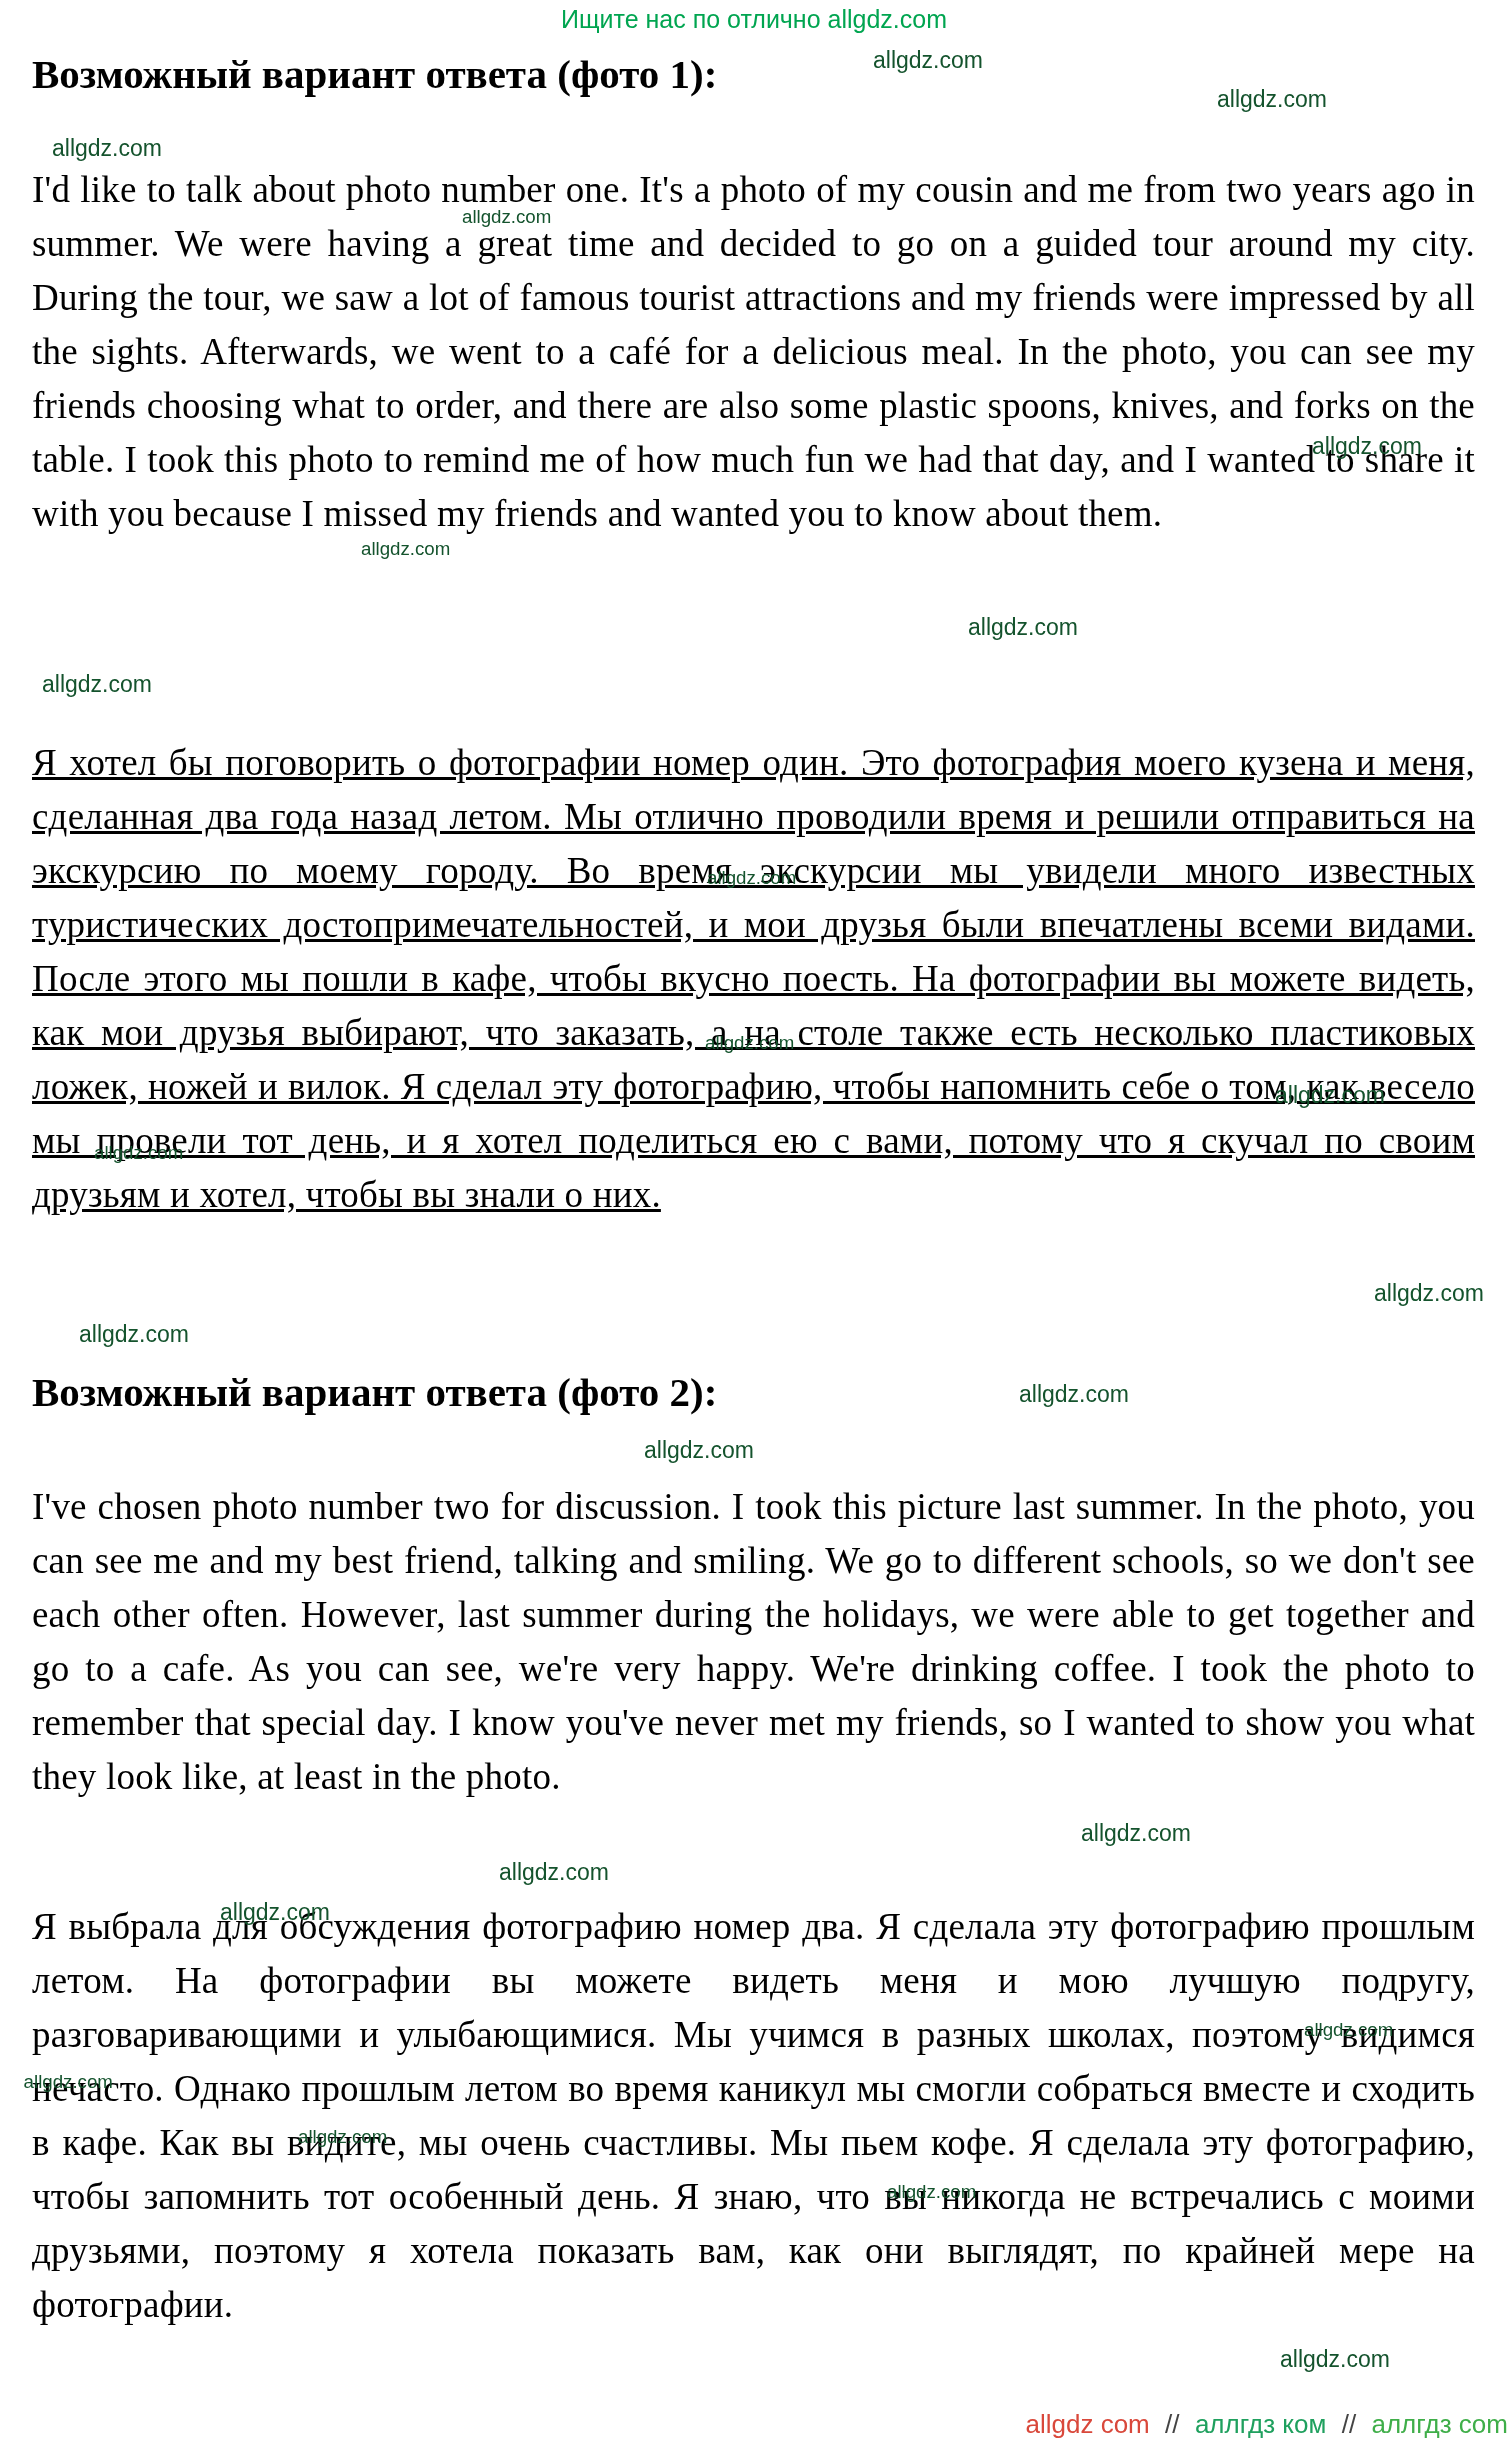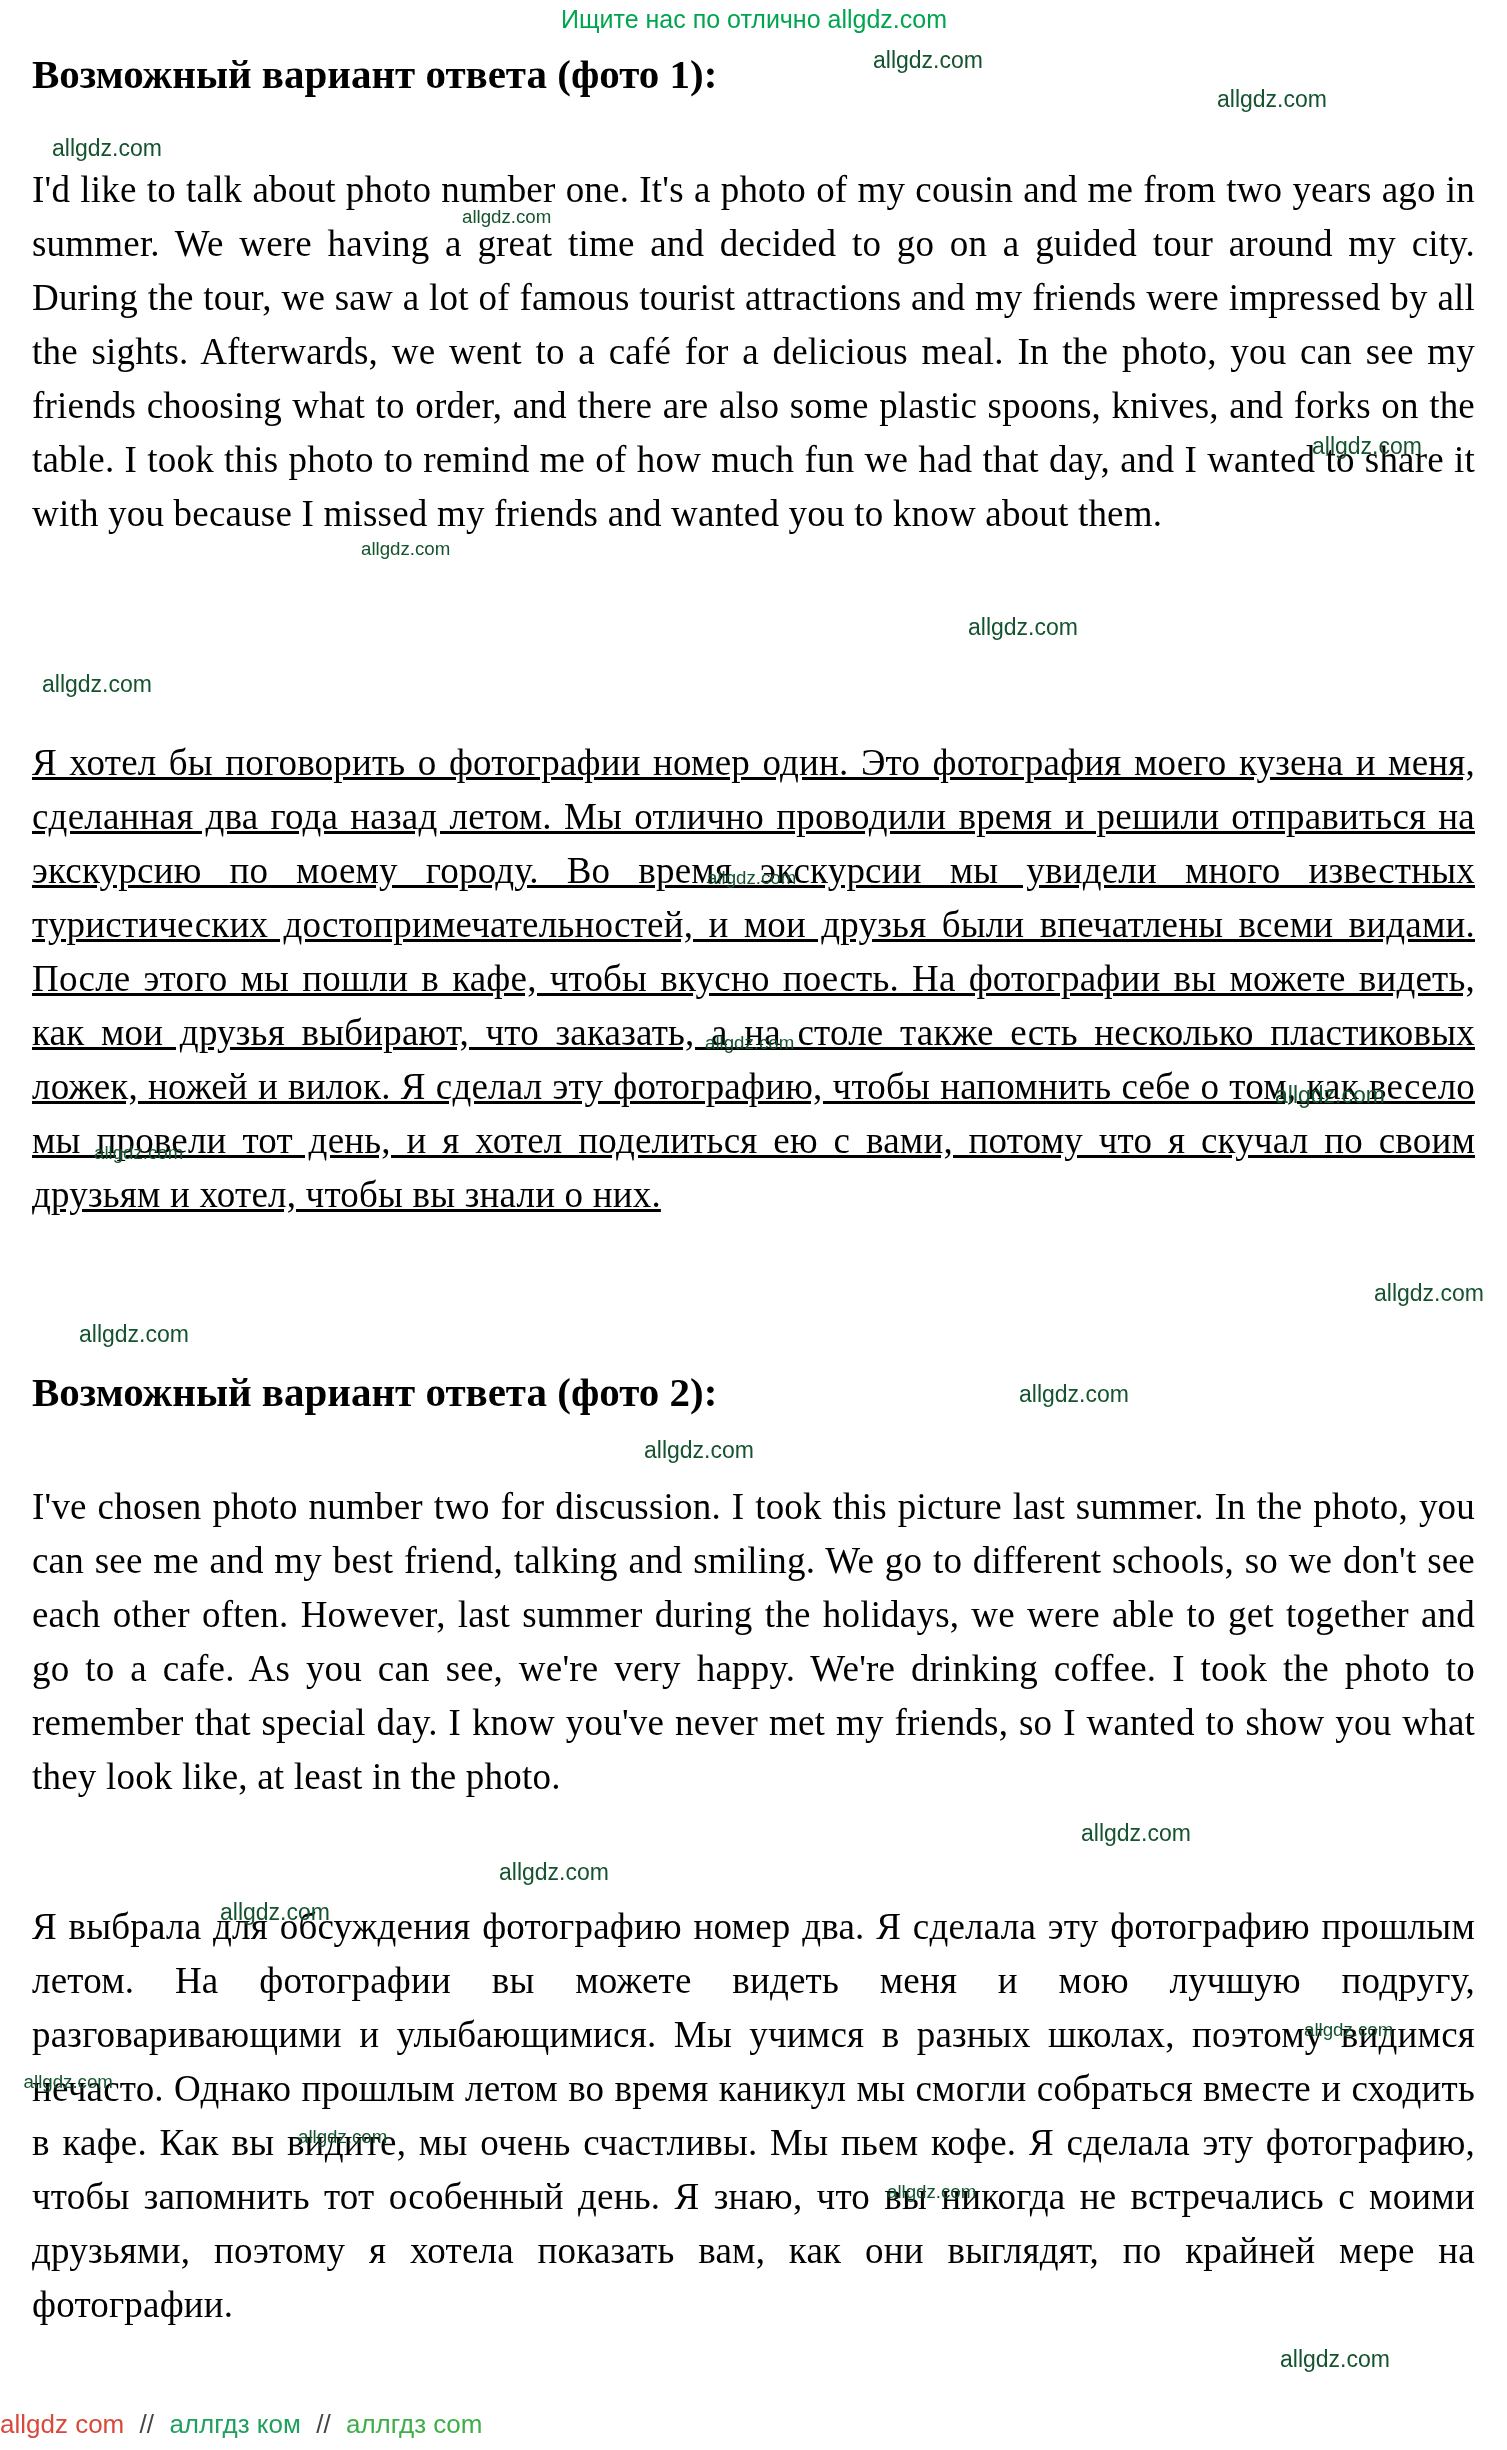--- a/index.html
+++ b/index.html
@@ -57,21 +57,21 @@
     font-size: 23px;
     color: #14532d;
     white-space: nowrap;
   }
   .wm.sm { font-size: 18.7px; }
   .footer {
     position: absolute;
     top: 2409px;
     left: 0;
     width: 100%;
-    text-align: left;
+    text-align: right;
     font-family: "Liberation Sans", sans-serif;
     font-size: 26px;
   }
   .footer .f-red   { color: #d9483b; }
   .footer .f-teal  { color: #1fa05e; }
   .footer .f-green { color: #3fae49; }
   .footer .f-sep   { color: #444444; padding: 0 8.1px; }
 </style>
 </head>
 <body>

